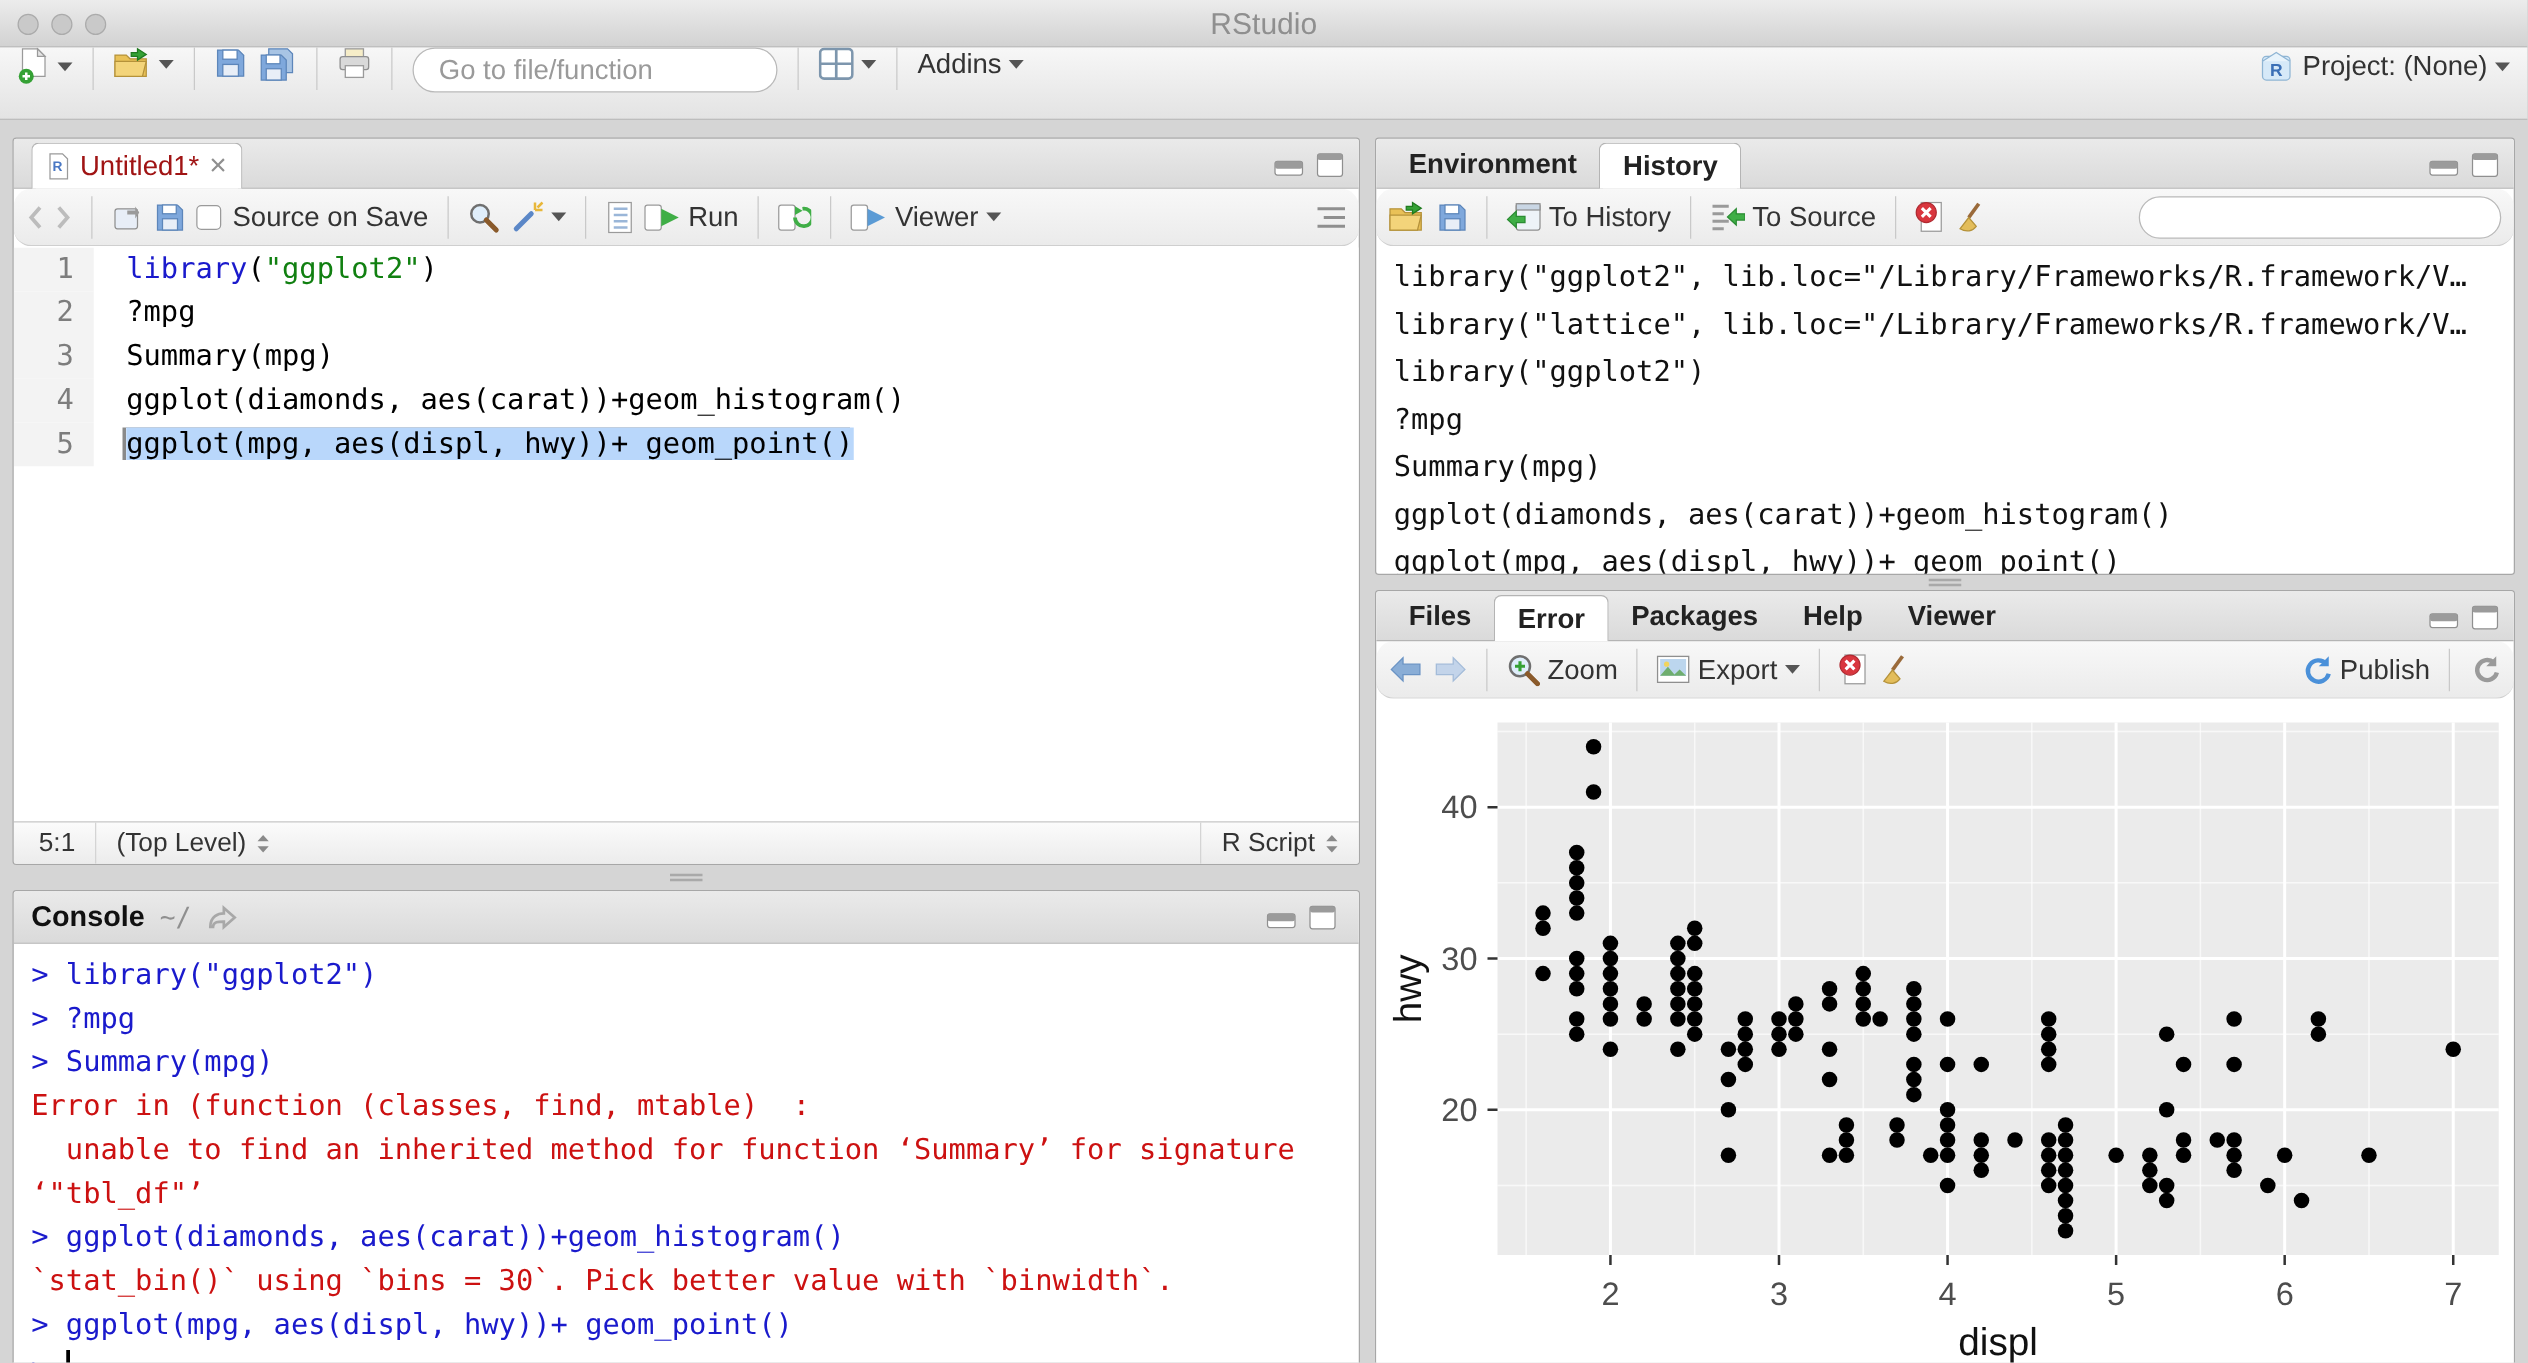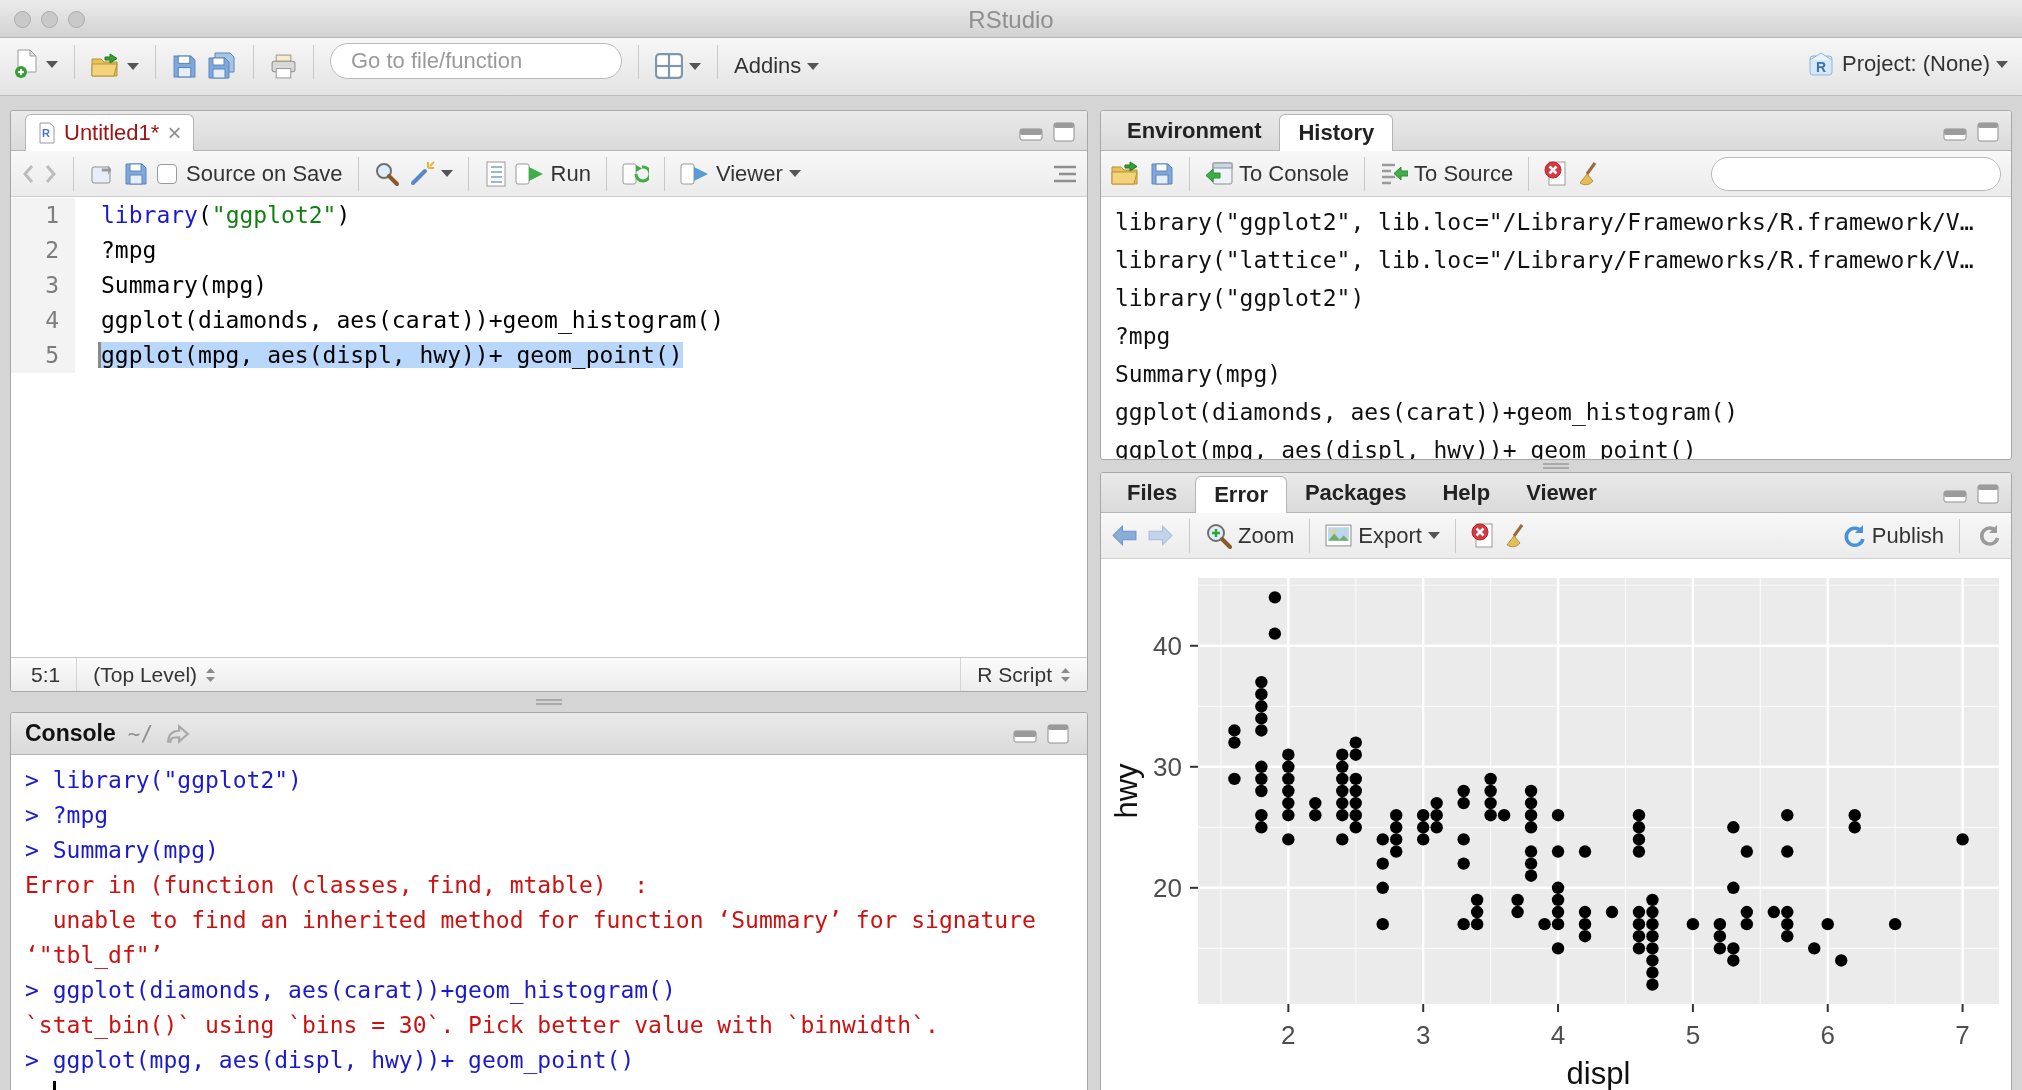--- a/index.html
+++ b/index.html
@@ -9,21 +9,21 @@
   
   .titlebar { position:absolute; left:0; top:0; width:2022px; height:38px;
     background:linear-gradient(#ececec,#d2d2d2); border-bottom:1px solid #b8b8b8; }
   .traffic { position:absolute; left:14px; top:11px; display:flex; gap:10px; }
   .traffic span { width:17px; height:17px; border-radius:50%; background:#c9c9c9; border:1px solid #ababab; display:block; }
   .win-title { position:absolute; left:0; right:0; top:6px; text-align:center; color:#8f8f8f; font-size:24px; }
 
   
   .main-toolbar { position:absolute; left:0; top:38px; width:2022px; height:58px;
     background:linear-gradient(#f7f7f7,#e3e3e3); border-bottom:1px solid #bdbdbd;
-    display:flex; align-items:flex-end; padding:16px 14px; gap:10px; }
+    display:flex; align-items:flex-start; padding:0 14px; gap:10px; }
   .sep { width:1px; height:34px; background:#c9c9c9; margin:0 6px; flex:0 0 auto; }
   .tbtn { display:flex; align-items:center; gap:6px; color:#333; font-size:22px; cursor:default; flex:0 0 auto; }
   .caret { width:0; height:0; border-left:6px solid transparent; border-right:6px solid transparent; border-top:7px solid #555; display:inline-block; }
   .goto-box { display:flex; align-items:center; gap:8px; width:292px; height:36px; background:#fff;
     border:1px solid #b9b9b9; border-radius:18px; padding:0 12px; }
   .goto-box input { border:none; outline:none; flex:1; font-size:22px; color:#444; background:transparent; font-family:"Liberation Sans",sans-serif; }
   .goto-box input::placeholder { color:#9a9a9a; }
   .spacer { flex:1; }
 
   
@@ -34,21 +34,21 @@
   #plots-pane   { left:1100px; top:472px; width:912px; height:684px; }
 
   .tabbar { height:40px; background:linear-gradient(#eaeaea,#dadada); border-bottom:1px solid #b4b4b4;
     display:flex; align-items:flex-end; padding:0 8px; position:relative; }
   .tab { font-weight:bold; color:#222; padding:0 18px; line-height:39px; font-size:22px; cursor:default; }
   .tab.active { background:#fff; border:1px solid #b4b4b4; border-bottom:none; border-radius:6px 6px 0 0;
     margin-bottom:-1px; line-height:36px; height:37px; }
   .winbtns { margin-left:auto; display:flex; gap:10px; align-items:center; margin-bottom:8px; margin-right:4px; }
 
   .ptoolbar { height:46px; background:linear-gradient(#f8f8f8,#ebebeb); border-bottom:1px solid #cfcfcf;
-    display:flex; align-items:center; padding:0 10px; gap:9px; }
+    display:flex; align-items:center; padding:0 10px; gap:9px;border-radius:14px; }
 
   
   .src-tab { display:flex; align-items:center; gap:8px; background:#fff; border:1px solid #b4b4b4; border-bottom:none;
     border-radius:6px 6px 0 0; margin-bottom:-1px; padding:0 12px; height:37px; margin-left:6px; }
   .src-tab .title { color:var(--unsaved_tab); font-size:22px; }
   .tab-close { color:#8f8f8f; font-size:24px; line-height:20px; }
   .checkbox { width:20px; height:20px; background:#fff; border:1px solid #9a9a9a; border-radius:4px; display:inline-block; }
   .editor { position:absolute; top:87px; bottom:34px; left:0; right:0; background:#fff;
     font-family:"DejaVu Sans Mono", monospace; font-size:23px; line-height:35px; overflow:hidden; }
   .erow { display:flex; }
@@ -373,21 +373,21 @@
         <rect x="6" y="2" width="11" height="7" fill="#fff" stroke="#5d86ba"></rect>
         <rect x="6" y="13" width="12" height="9" fill="#e8eef7" stroke="#5d86ba"></rect>
       </svg>
     <div class="sep"></div>
     <div class="tbtn">
       <svg width="28" height="24" viewBox="0 0 28 24">
           <rect x="8" y="1" width="19" height="21" rx="2" fill="#eef3f8" stroke="#8f8f8f"></rect>
           <rect x="8" y="1" width="19" height="5" fill="#c9d6e4" stroke="#8f8f8f"></rect>
           <path d="M15 11 h-7 v-4 l-7 6.5 7 6.5 v-4 h7 z" fill="#3fae46" stroke="#2b8c33"></path>
         </svg>
-      <span>To Console</span>
+      <span>To History</span>
     </div>
     <div class="sep"></div>
     <div class="tbtn">
       <svg width="28" height="24" viewBox="0 0 28 24">
           <g stroke="#9a9a9a" stroke-width="2.5">
             <line x1="2" y1="3" x2="15" y2="3"></line>
             <line x1="2" y1="9" x2="11" y2="9"></line>
             <line x1="2" y1="15" x2="15" y2="15"></line>
             <line x1="2" y1="21" x2="11" y2="21"></line>
           </g>

